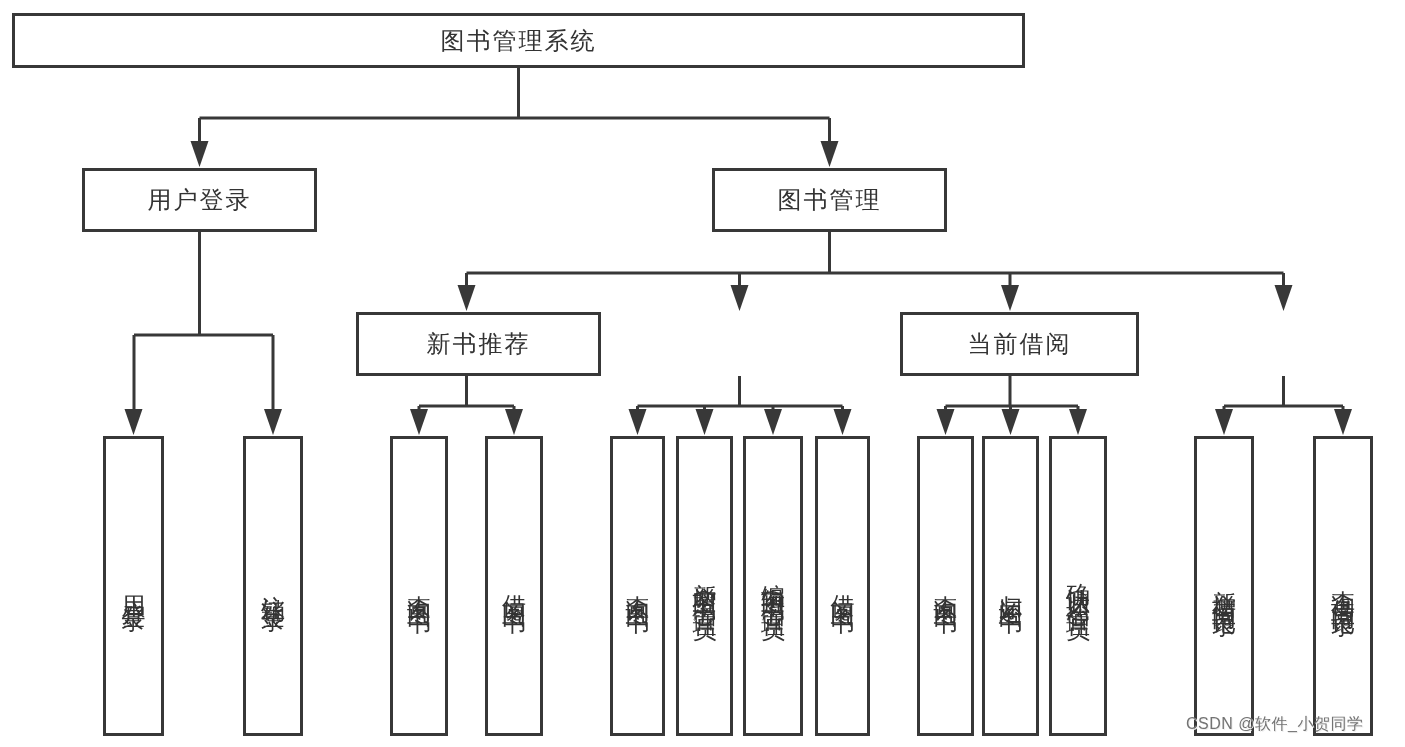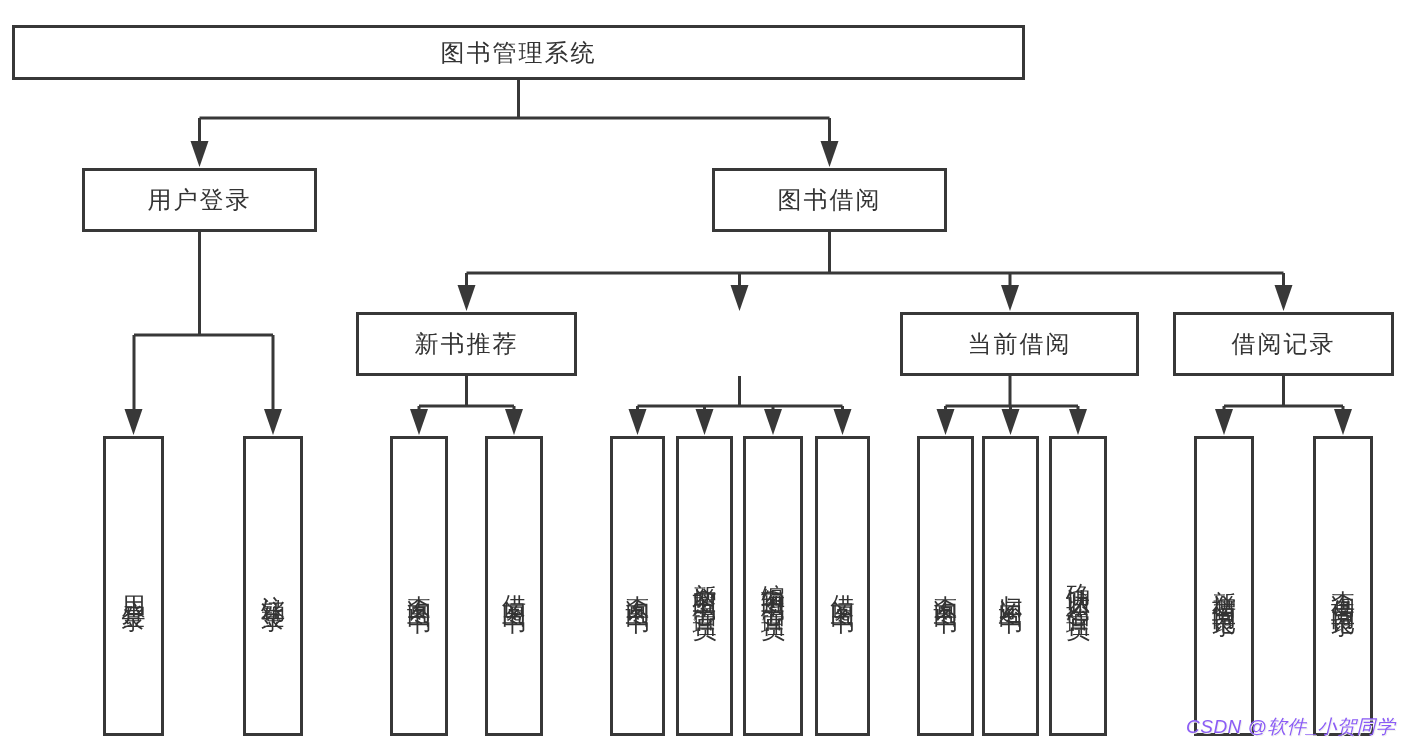--- a/index.html
+++ b/index.html
@@ -42,27 +42,26 @@
     writing-mode: vertical-rl;
     text-orientation: mixed;
     font-size: 24px;
     letter-spacing: 5px;
     line-height: 1;
   }
   .watermark {
     position: absolute;
     left: 1186px;
     top: 714px;
-    font-size: 19px;
+    font-size: 16px;
     letter-spacing: 0.5px;
-    color: #8b5cf6;
+    color: #737373;
     text-shadow: 1px 1px 0 #efefef;
     white-space: nowrap;
     z-index: 5;
-    font-style: italic;
   }
 </style>
 </head>
 <body>
 
 <div class="canvas">
 
   <svg class="connector-svg" viewBox="0 0 1405 747" xmlns="http://www.w3.org/2000/svg">
     <g stroke="#383838" stroke-width="3" fill="none">
       <path d="M518.5,68 V118 M199.5,118 H829.5 M199.5,118 V144 M829.5,118 V144"></path>
@@ -89,28 +88,27 @@
       <polygon points="764,409 782,409 773,435"></polygon>
       <polygon points="833.5,409 851.5,409 842.5,435"></polygon>
       <polygon points="936.5,409 954.5,409 945.5,435"></polygon>
       <polygon points="1001.5,409 1019.5,409 1010.5,435"></polygon>
       <polygon points="1069,409 1087,409 1078,435"></polygon>
       <polygon points="1215,409 1233,409 1224,435"></polygon>
       <polygon points="1334,409 1352,409 1343,435"></polygon>
     </g>
   </svg>
 
-  <div class="node h-node" style="left:12px; top:13px; width:1013px; height:55px;margin-top:12px;">图书管理系统</div>
+  <div class="node h-node" style="left:12px; top:13px; width:1013px; height:55px;">图书管理系统</div>
 
   <div class="node h-node" style="left:82px; top:168px; width:235px; height:64px;">用户登录</div>
-  <div class="node h-node" style="left:712px; top:168px; width:235px; height:64px;">图书借阅</div>
+  <div class="node h-node" style="left:712px; top:168px; width:235px; height:64px;">图书管理</div>
 
-  <div class="node h-node" style="left:356px; top:312px; width:221px; height:64px;">新书推荐</div>
+  <div class="node h-node" style="left:356px; top:312px; width:245px; height:64px;">新书推荐</div>
   <div class="node h-node" style="left:900px; top:312px; width:239px; height:64px;">当前借阅</div>
-  <div class="node h-node" style="left:1173px; top:312px; width:221px; height:64px;">借阅记录</div>
 
   <div class="node v-node" style="left:103px; top:436px; width:61px; height:300px;">用户登录</div>
   <div class="node v-node" style="left:243px; top:436px; width:60px; height:300px;">注销登录</div>
 
   <div class="node v-node" style="left:390px; top:436px; width:58px; height:300px;">查询图书</div>
   <div class="node v-node" style="left:485px; top:436px; width:58px; height:300px;">借阅图书</div>
 
   <div class="node v-node" style="left:610px; top:436px; width:55px; height:300px;">查询图书</div>
   <div class="node v-node" style="left:676px; top:436px; width:57px; height:300px;">新增图书（管理员）</div>
   <div class="node v-node" style="left:743px; top:436px; width:60px; height:300px;">编辑图书（管理员）</div>

